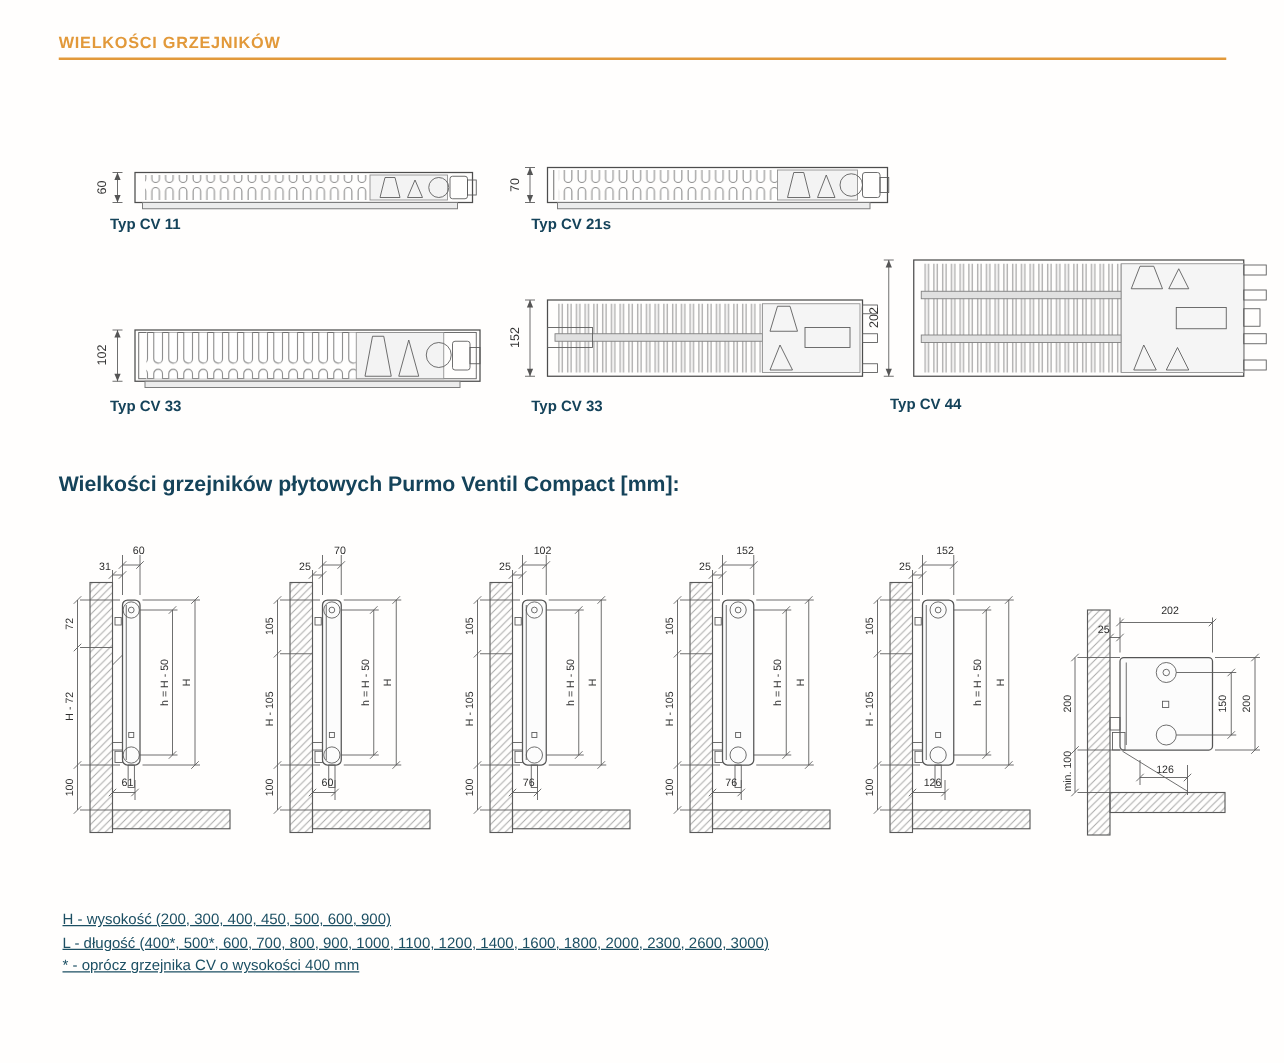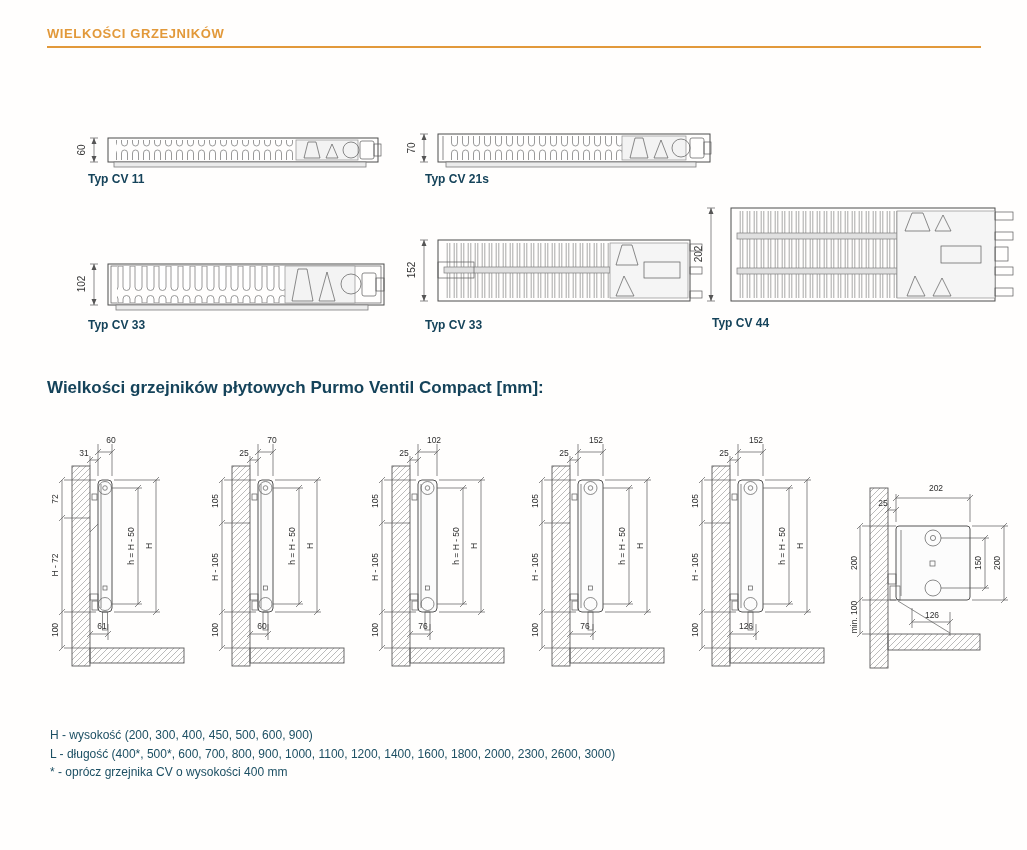--- a/index.html
+++ b/index.html
@@ -4,21 +4,21 @@
 <style>
   html,body{margin:0;padding:0;background:#ffffff;}
   .page{position:relative;width:1027px;height:850px;background:#fffefd;overflow:hidden;
         font-family:"Liberation Sans", sans-serif;}
   .hdr-title{position:absolute;left:47px;top:26px;font-size:13px;font-weight:600;
              letter-spacing:.6px;color:#E2993A;}
   .hdr-rule{position:absolute;left:47px;top:46px;width:934px;border-top:2px solid #E2993A;}
   .type-label{position:absolute;font-size:12px;font-weight:bold;color:#15435A;}
   .subtitle{position:absolute;left:47px;top:378px;font-size:17px;font-weight:bold;color:#15435A;}
   .legend{position:absolute;left:50px;top:729px;}
-  .legend p{margin:0 0 5px 0;font-size:12px;line-height:13.5px;color:#1C4F63;}
+  .legend p{margin:0 0 5px 0;font-size:12px;line-height:13.5px;color:#1C4F63;text-decoration:underline;}
   svg{position:absolute;overflow:visible;}
   svg text{font-family:"Liberation Sans", sans-serif;fill:#2e2e2e;}
   .dimtxt{font-size:8.5px;}
   .dimtxt-big{font-size:10px;fill:#333;}
   .thin{stroke:#5a5a5a;stroke-width:.7;fill:none;}
   .ln{stroke:#4d4d4d;stroke-width:1;fill:none;}
 </style>
 </head>
 <body>
 

